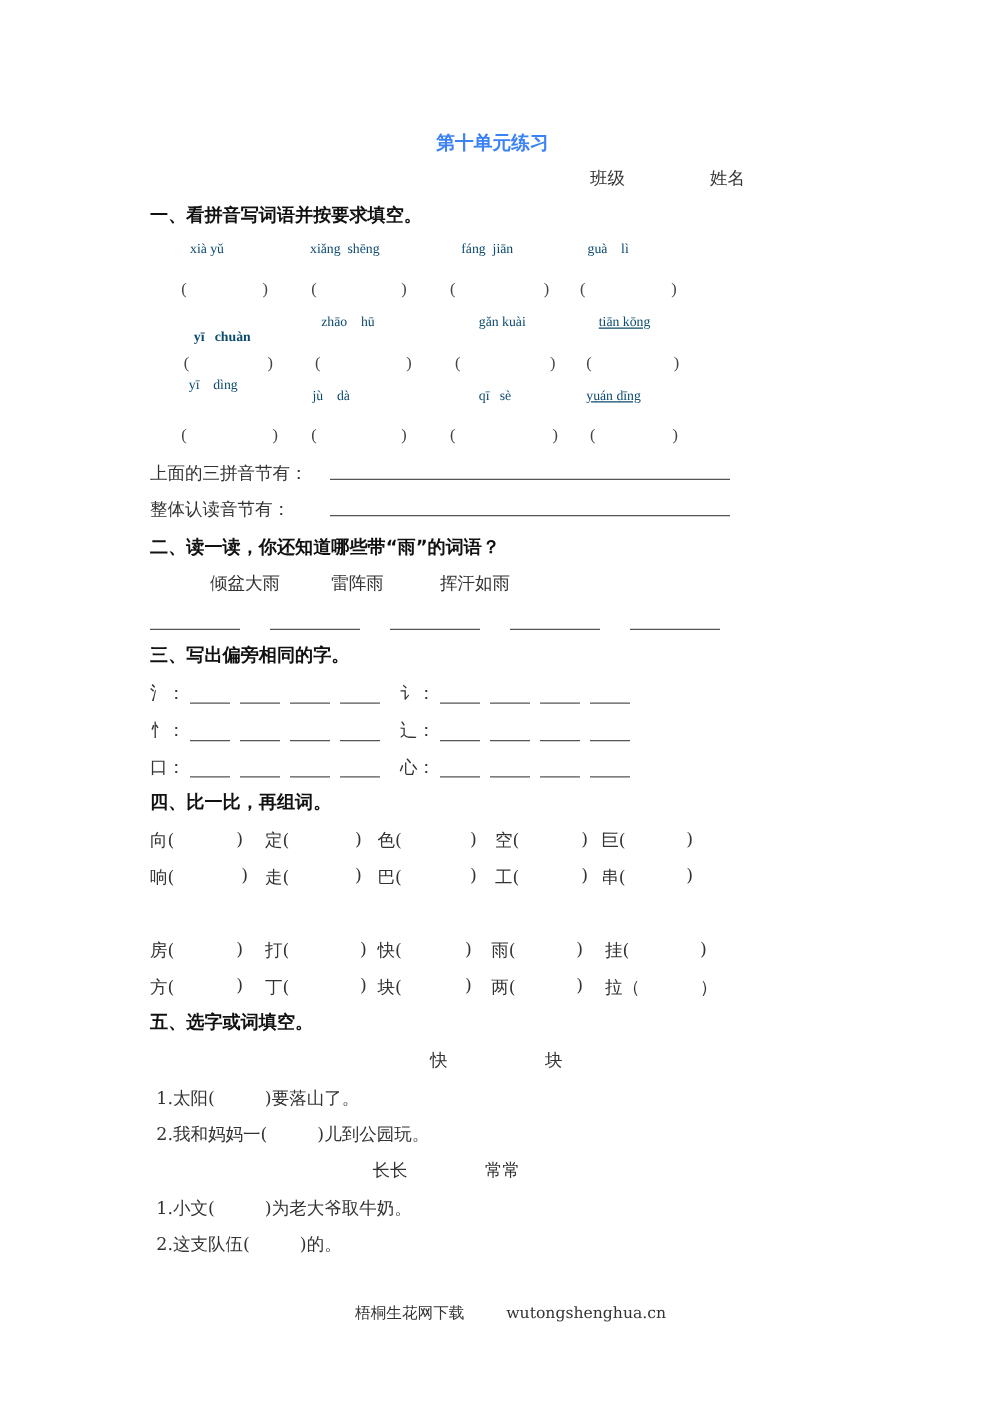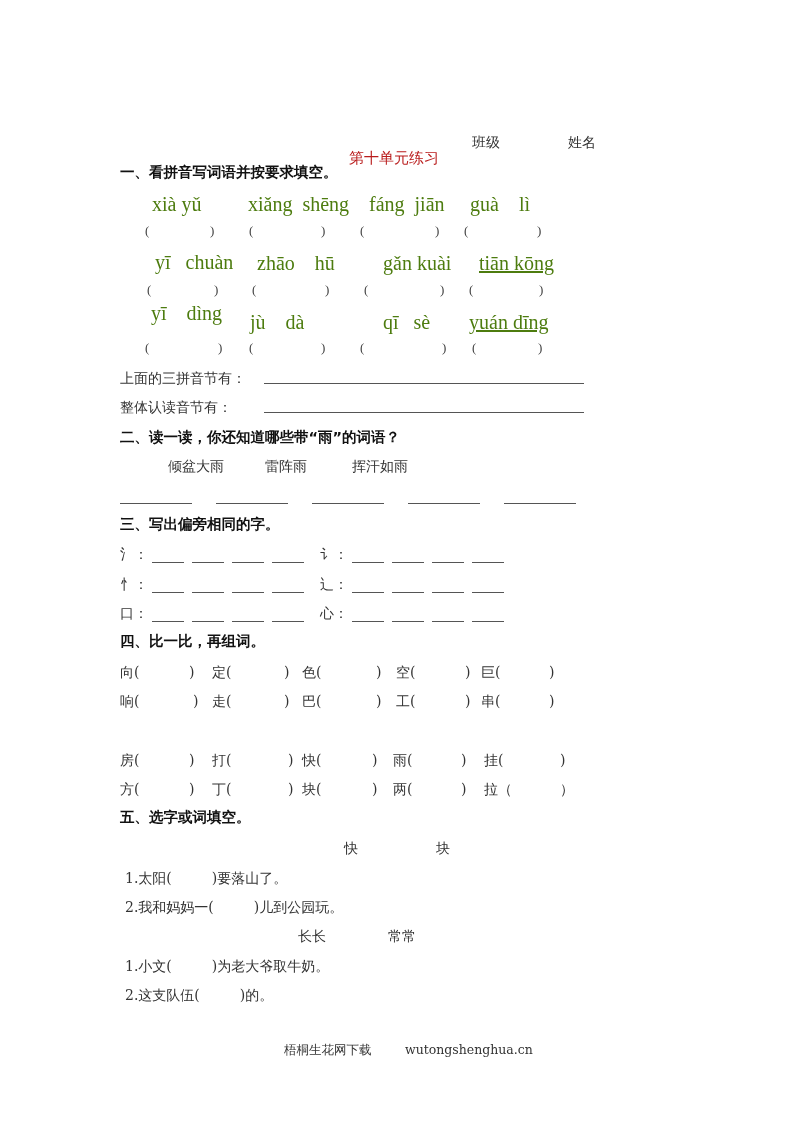--- a/index.html
+++ b/index.html
@@ -1,22 +1,22 @@
 <!DOCTYPE html>
 <html><head>
   <meta charset="utf-8">
   <style>
     html, body { margin: 0; padding: 0; background: #ffffff; }
     body { width: 793px; height: 1122px; position: relative; overflow: hidden;
            font-family: "DejaVu Serif", "Liberation Serif", serif; color: #222; }
     .abs { position: absolute; white-space: pre; }
-    .title { font-family: "DejaVu Sans", sans-serif; font-weight: normal; font-size: 15px; color: #b91c1c; margin-top: 44px; }
+    .title { font-family: "DejaVu Sans", sans-serif; font-weight: bold; font-size: 15px; color: #3b82f6; }
     .hdr { font-family: "DejaVu Sans", sans-serif; font-weight: bold; font-size: 14.5px; color: #111; }
     .txt { font-size: 14px; color: #333; }
-    .py { font-family: "Liberation Serif", serif; font-size: 20px; color: #4d7c0f; }
+    .py { font-family: "Liberation Serif", serif; font-size: 11px; color: #0c4a6e; }
     .paren { font-family: "Liberation Serif", serif; font-size: 13px; color: #444; }
     .line { position: absolute; border-bottom: 1px solid #555; height: 0; }
     .footer { font-size: 12.5px; color: #333; text-align: right; }
   </style>
 </head>
 <body>
 
 <div class="abs title" style="left:349px; top:105px;">第十单元练习</div>
 <div class="abs txt" style="left:472px; top:134px;">班级</div>
 <div class="abs txt" style="left:568px; top:134px;">姓名</div>
@@ -30,21 +30,21 @@
 
 <div class="abs paren" style="left:145px; top:223px;">(</div>
 <div class="abs paren" style="left:210px; top:223px;">)</div>
 <div class="abs paren" style="left:249px; top:223px;">(</div>
 <div class="abs paren" style="left:321px; top:223px;">)</div>
 <div class="abs paren" style="left:360px; top:223px;">(</div>
 <div class="abs paren" style="left:435px; top:223px;">)</div>
 <div class="abs paren" style="left:464px; top:223px;">(</div>
 <div class="abs paren" style="left:537px; top:223px;">)</div>
 
-<div class="abs py" style="left:155px; top:251px;">yī   chuàn</div>
+<div class="abs py" style="left:155px; top:264px;font-weight:bold;">yī   chuàn</div>
 <div class="abs py" style="left:257px; top:252px;">zhāo    hū</div>
 <div class="abs py" style="left:383px; top:252px;">gǎn kuài</div>
 <div class="abs py" style="left:479px; top:252px;text-decoration:underline;">tiān kōng</div>
 
 <div class="abs paren" style="left:147px; top:282px;">(</div>
 <div class="abs paren" style="left:214px; top:282px;">)</div>
 <div class="abs paren" style="left:252px; top:282px;">(</div>
 <div class="abs paren" style="left:325px; top:282px;">)</div>
 <div class="abs paren" style="left:364px; top:282px;">(</div>
 <div class="abs paren" style="left:440px; top:282px;">)</div>

